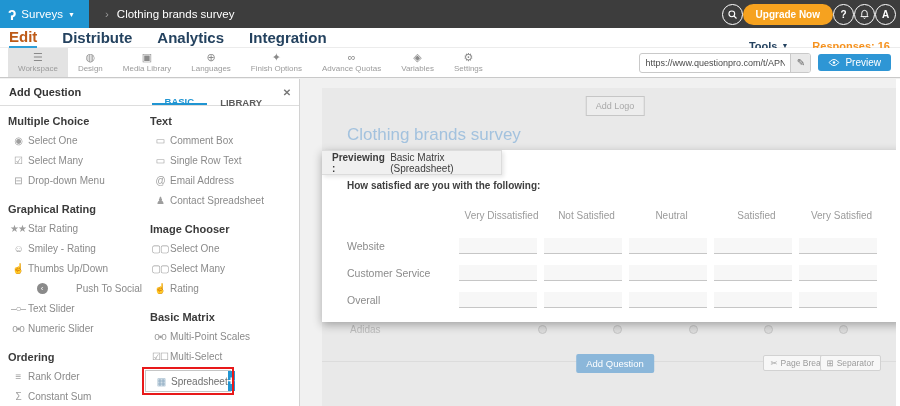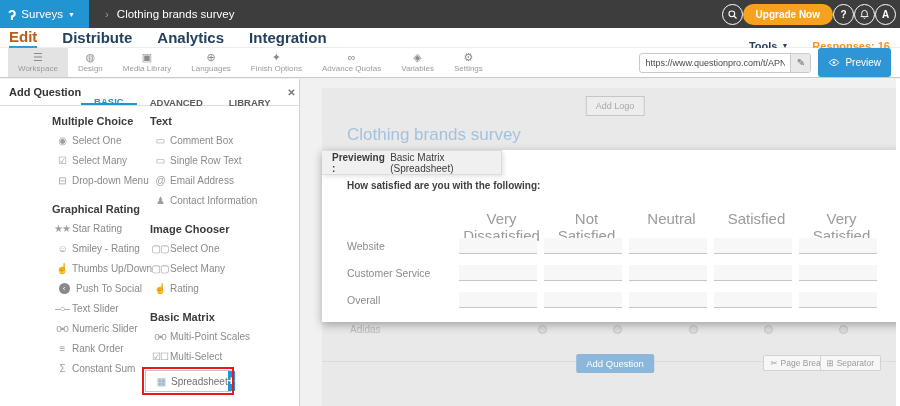--- a/index.html
+++ b/index.html
@@ -32,32 +32,32 @@
   .toolbar { position:absolute; top:48px; left:0; right:0; height:30px; background:#fff; border-bottom:1px solid #c9c9c9; display:flex; align-items:center; }
   #tb-items { display:flex; height:100%; padding-left:8px; }
   .tb-item { display:flex; flex-direction:column; align-items:center; justify-content:center; padding:0 10px; gap:1px; cursor:pointer; }
   .tb-item.active { background:#e3e3e3; }
   .tb-icon { font-size:11px; color:#8a8a8a; line-height:11px; }
   .tb-label { font-size:8px; color:#9b9b9b; white-space:nowrap; }
   .tb-right { margin-left:auto; display:flex; align-items:center; gap:7px; padding-right:9px; }
   .url-wrap { display:flex; align-items:center; height:20px; border:1px solid #c9c9c9; border-radius:3px; overflow:hidden; background:#fff; }
   .url-input { border:0; outline:0; width:150px; font-size:9px; color:#4a4a4a; padding:0 5px; font-family:inherit; }
   .url-edit { width:20px; height:20px; background:#e9e9e9; border-left:1px solid #c9c9c9; display:flex; align-items:center; justify-content:center; font-size:10px; color:#666; cursor:pointer; }
-  .preview-btn { height:29px; background:#2e96d5; border-radius:3px; color:#fff; font-size:10px; display:flex; align-items:center; gap:5px; padding:0 10px; cursor:pointer; }
+  .preview-btn { height:17px; background:#2e96d5; border-radius:3px; color:#fff; font-size:10px; display:flex; align-items:center; gap:5px; padding:0 10px; cursor:pointer; }
 
   
   .panel { position:absolute; top:79px; left:0; width:300px; bottom:0; background:#fff; border-right:1px solid #d2d2d2; }
   .panel-head { height:27px; border-bottom:1px solid #ddd; display:flex; align-items:center; }
   .panel-title { font-size:11px; font-weight:700; color:#333; padding-left:9px; white-space:nowrap; }
   .panel-tabs { margin-left:auto; display:flex; height:100%; }
   .p-tab { display:flex; align-items:center; padding:0 13px; font-size:9.5px; font-weight:700; color:#5c5c5c; cursor:pointer;margin-top:21px; }
   .p-tab.active { color:#2095d2; border-bottom:2px solid #2095d2; }
   .panel-close { width:24px; height:100%; display:flex; align-items:center; justify-content:center; color:#777; font-size:10px; font-weight:bold; cursor:pointer; }
   .panel-cols { display:flex; }
-  .p-col:first-child { width:142px;padding-left:44px; }
+  .p-col:first-child { width:142px; }
   .p-col:last-child { flex:1; }
   .p-sec-title { font-size:11px; font-weight:700; color:#3b3b3b; margin:13px 0 3px 8px; }
   .p-sec:first-child .p-sec-title { margin-top:9px; }
   .p-item { display:flex; align-items:center; height:20px; padding-left:8px; font-size:10px; color:#8a8a8a; cursor:pointer; white-space:nowrap; }
   .p-icon { width:20px; font-size:10px; color:#9e9e9e; text-align:center; flex:none; letter-spacing:-1px; }
   .icon-circle { display:inline-flex; width:11px; height:11px; border-radius:50%; background:#8a8a8a; color:#fff; align-items:center; justify-content:center; font-size:8px; margin:0 auto; letter-spacing:0; }
   .p-item.highlight { background:#fff; border:1px solid #c6c6c6; outline:2px solid #e8191a; outline-offset:1px; width:86px; height:22px; padding:0 0 0 5px; margin:4px 0 2px 3px; color:#6f6f6f; }
   .p-item.highlight .p-icon { color:#8aa9c0; }
   .add-plus { margin-left:auto; width:20px; height:20px; background:#2095d2; color:#fff; display:flex; align-items:center; justify-content:center; font-size:12px; font-weight:bold; cursor:pointer; }
 
@@ -74,21 +74,21 @@
   .mini-btn { position:absolute; top:267px; background:#f7f7f7; border:1px solid #d2d2d2; color:#9b9b9b; font-size:8.5px; padding:2px 6px; border-radius:2px; display:flex; gap:3px; align-items:center; cursor:pointer; white-space:nowrap; }
   .pb-btn { right:76px; }
   .sep-btn { right:27px; }
 
   
   .preview-card { position:absolute; left:0; top:62px; width:583px; height:172px; background:#fff; box-shadow:0 3px 9px rgba(0,0,0,0.3); }
   .preview-tab { position:absolute; left:0; top:0; width:180px; height:25px; background:#f0f0f0; border:1px solid #dcdcdc; border-left:none; display:flex; align-items:center; padding-left:10px; font-size:10px; color:#3c3c3c; box-shadow:2px 2px 4px rgba(0,0,0,0.1); }
   .pt-prefix { font-weight:700; margin-right:4px; }
   .q-title { position:absolute; left:25px; top:30px; font-size:10px; font-weight:600; color:#3f3f3f; }
   .m-heads { position:absolute; left:25px; top:60px; display:grid; grid-template-columns:112px repeat(5,85px); }
-  .m-head { font-size:15px; color:#9b9b9b; text-align:center; }
+  .m-head { font-size:10px; color:#9b9b9b; text-align:center; }
   .m-rows { position:absolute; left:25px; top:88px; display:grid; grid-template-columns:112px repeat(5,85px); row-gap:11px; align-items:center; }
   .m-rowlabel { font-size:10.5px; color:#8b8b8b; }
   .m-field { width:78px; height:16px; background:#f7f7f7; border-bottom:1px solid #c6c6c6; cursor:text; }
 </style>
 </head>
 <body>
 
 <div class="app">
 
   <header class="topbar">
@@ -186,21 +186,20 @@
         <span>Preview</span>
       </span>
     </div>
   </div>
 
   <aside class="panel">
     <div class="panel-head">
       <span class="panel-title">Add Question</span>
       <div class="panel-tabs" id="panel-tabs">
           <span class="p-tab active">BASIC</span>
-          <span class="p-tab">ADVANCED</span>
           <span class="p-tab">LIBRARY</span>
         </div>
       <span class="panel-close">
           <span>✕</span>
         </span>
     </div>
     <div class="panel-cols" id="panel-cols">
         <div class="p-col">
           <div class="p-sec">
             <div class="p-sec-title">Multiple Choice</div>
@@ -238,20 +237,21 @@
             <div class="p-item">
               <span class="p-icon">–○–</span>
               <span class="p-label">Text Slider</span>
             </div>
             <div class="p-item">
               <span class="p-icon">o▪o</span>
               <span class="p-label">Numeric Slider</span>
             </div>
           </div>
           <div class="p-sec">
+            <div class="p-sec-title">Ordering</div>
             <div class="p-item">
               <span class="p-icon">≡</span>
               <span class="p-label">Rank Order</span>
             </div>
             <div class="p-item">
               <span class="p-icon">Σ</span>
               <span class="p-label">Constant Sum</span>
             </div>
           </div>
         </div>
@@ -265,21 +265,21 @@
             <div class="p-item">
               <span class="p-icon">▭</span>
               <span class="p-label">Single Row Text</span>
             </div>
             <div class="p-item">
               <span class="p-icon">@</span>
               <span class="p-label">Email Address</span>
             </div>
             <div class="p-item">
               <span class="p-icon">♟</span>
-              <span class="p-label">Contact Information</span>
+              <span class="p-label">Contact Spreadsheet</span>
             </div>
           </div>
           <div class="p-sec">
             <div class="p-sec-title">Image Chooser</div>
             <div class="p-item">
               <span class="p-icon">▢▢</span>
               <span class="p-label">Select One</span>
             </div>
             <div class="p-item">
               <span class="p-icon">▢▢</span>

